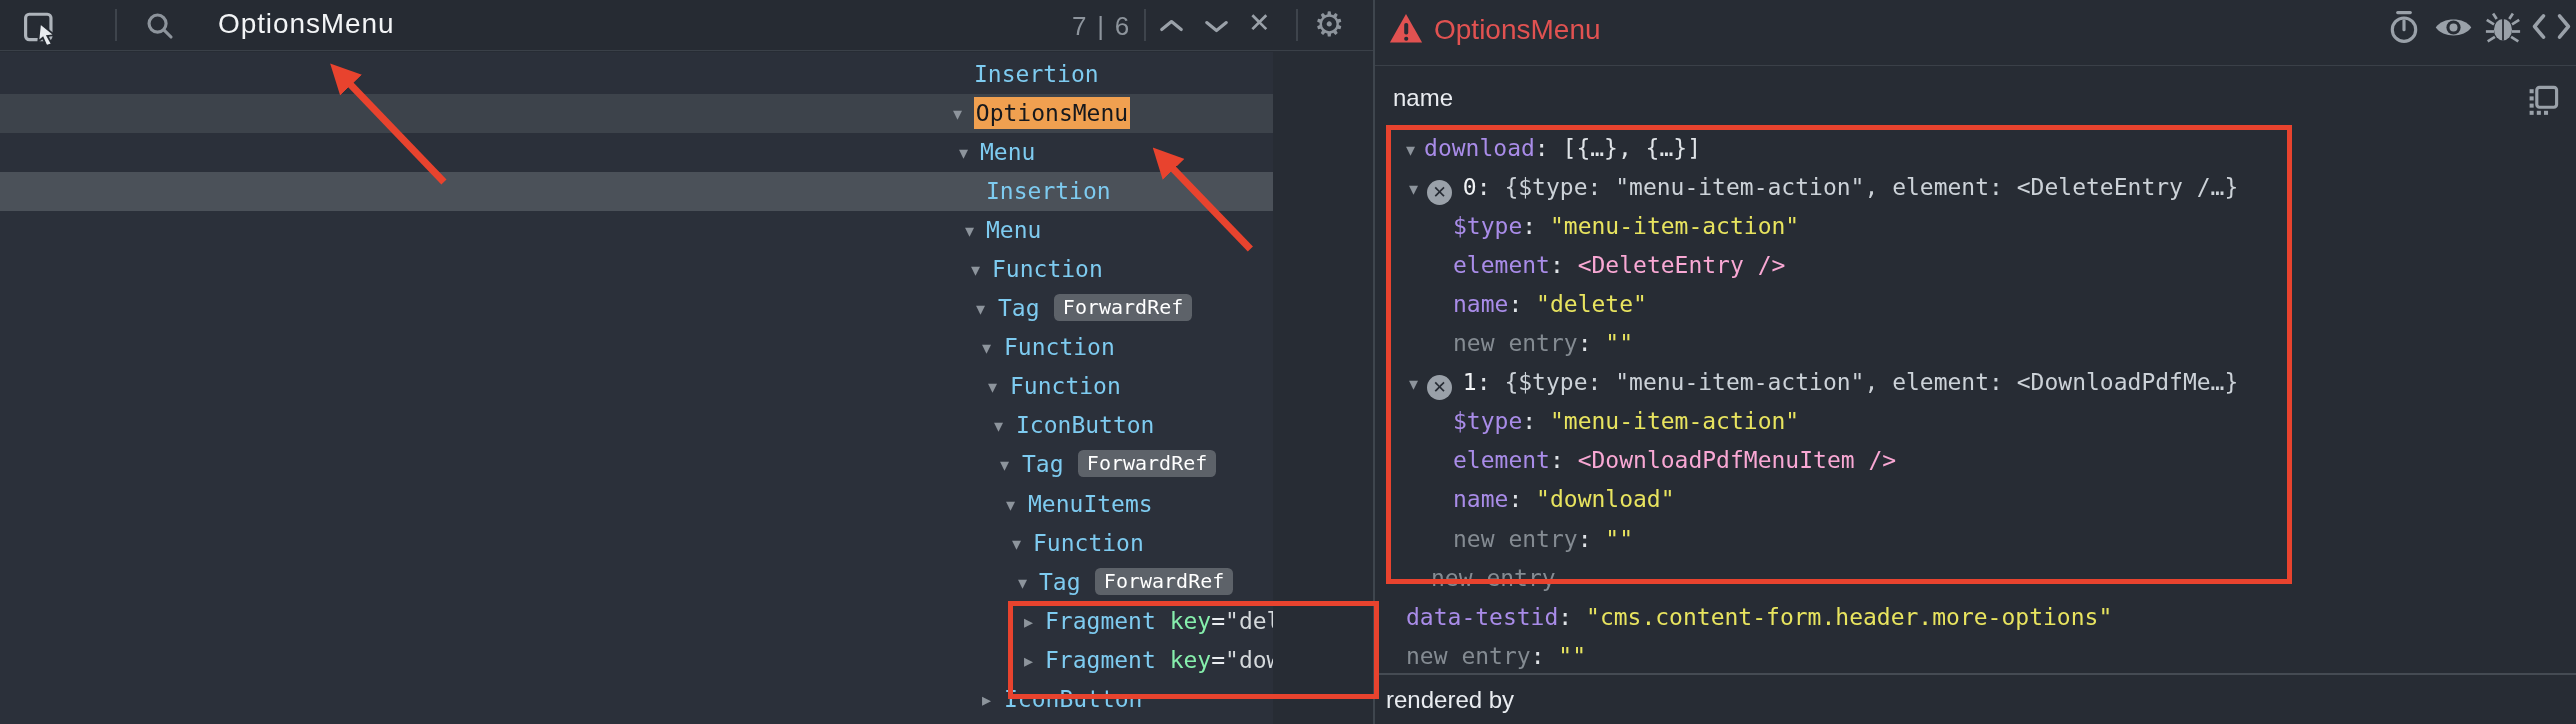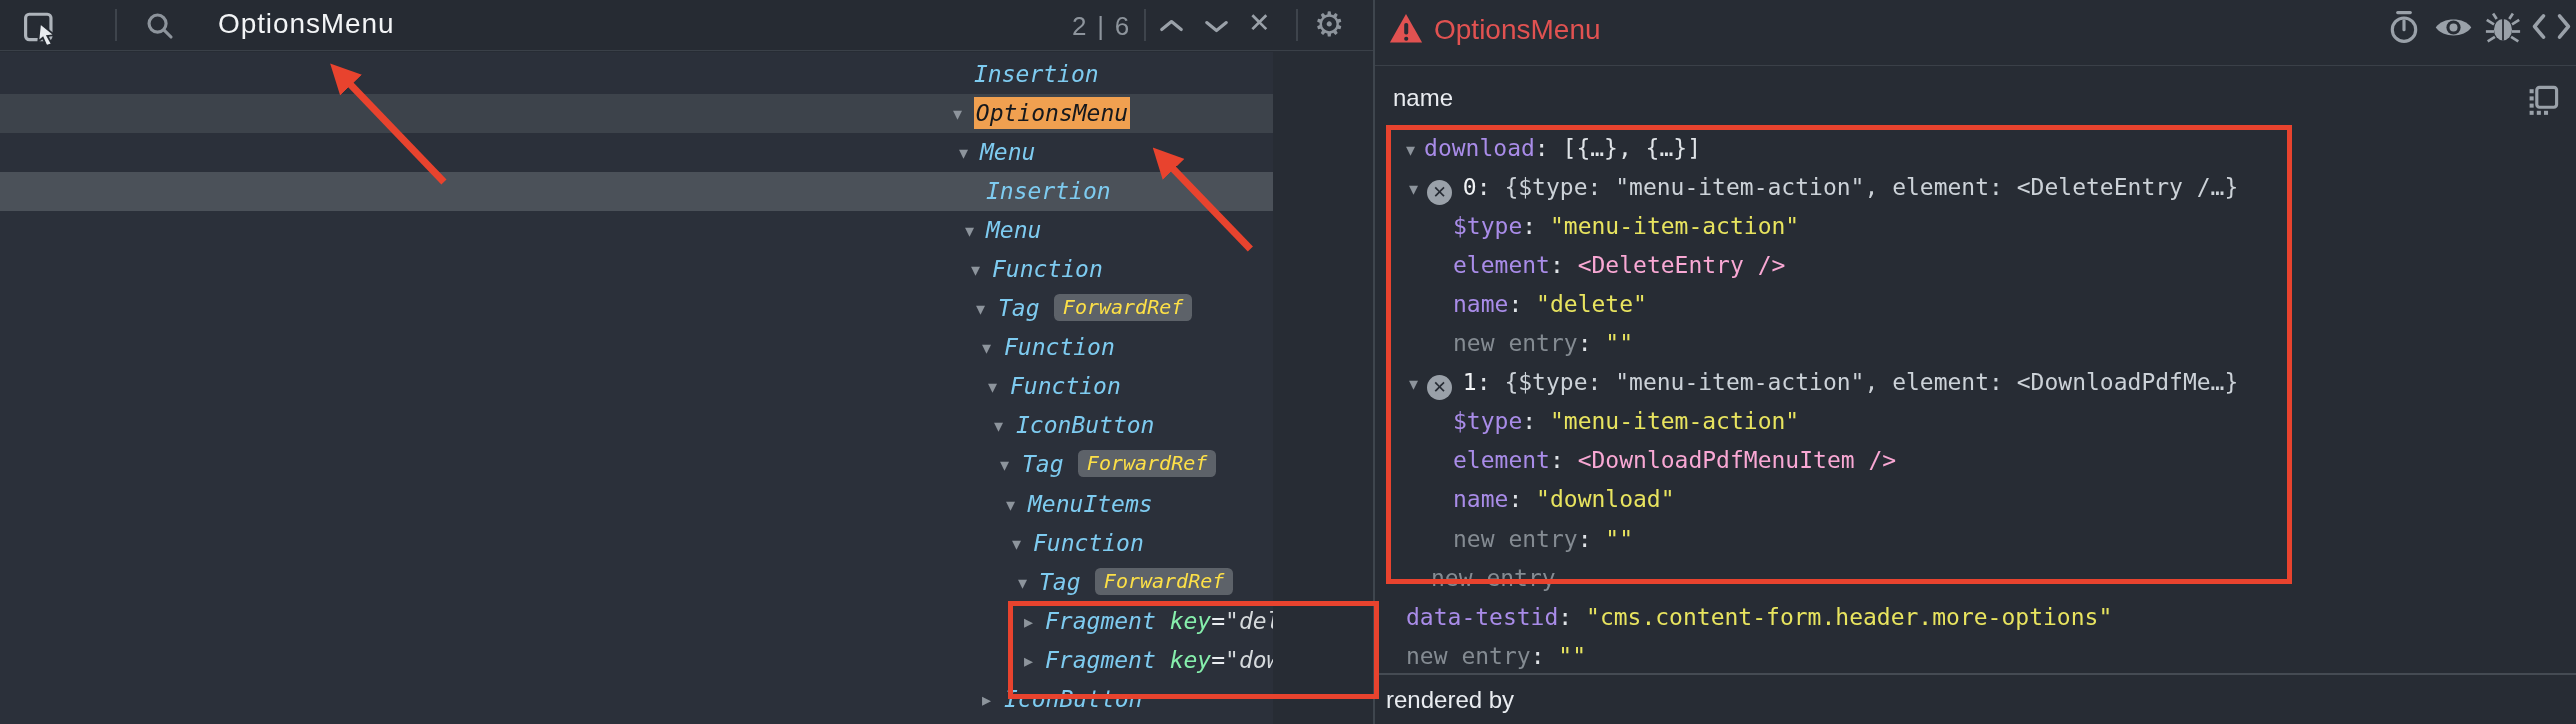--- a/index.html
+++ b/index.html
@@ -11,28 +11,28 @@
   .vdivider{position:absolute;top:0;bottom:0;left:1373px;width:1.8px;background:#3f464e;z-index:5;}
   .tb-sep{position:absolute;top:9px;height:32px;width:1.8px;background:#3e444c;}
   .search-text{position:absolute;left:218px;top:8px;font-size:28px;letter-spacing:0.9px;color:#f2f4f6;}
   .result-count{position:absolute;left:1072px;top:10.8px;font-size:26px;color:#8d949c;letter-spacing:1.8px;}
   .close-x{position:absolute;left:1248px;top:7.2px;font-size:27px;color:#9aa1a9;}
   .gear{position:absolute;left:1314px;top:3.6px;font-size:34px;color:#8d949c;}
   .right-title{position:absolute;left:1434px;top:14.3px;font-size:28px;color:#e15251;font-weight:500;}
   .icon-abs{position:absolute;}
   
   .tree{position:absolute;left:0;top:52px;width:1273px;bottom:0;background:#2b303a;overflow:hidden;
-        font-family:"DejaVu Sans Mono","Liberation Mono",monospace;font-size:23px;font-style:italic;}
+        font-family:"DejaVu Sans Mono","Liberation Mono",monospace;font-size:23px;}
   .tree-row{position:absolute;left:0;width:1373px;height:39px;white-space:nowrap;}
   .tree-row.sel{background:#3d434b;}
   .tree-row.hov{background:#4b5159;}
   .t-caret{position:absolute;top:0;line-height:39px;color:#8d949c;font-size:18px;font-family:"DejaVu Sans",sans-serif;}
   .t-name{position:absolute;top:0;line-height:39px;color:#7ecbf0;}
   .t-name .hl{background:#f0a050;color:#15181d;padding:2.7px 1.8px;}
-  .t-badge{display:inline-block;background:#5d6269;color:#fde047;font-size:20px;line-height:27px;
+  .t-badge{display:inline-block;background:#5d6269;color:#ffffff;font-size:20px;line-height:27px;
            padding:0 9px;border-radius:5.4px;margin-left:14.3px;vertical-align:1.8px;
            font-family:"DejaVu Sans Mono",monospace;}
   .kattr-k{color:#86efac;} .kattr-eq{color:#e9ecf0;} .kattr-v{color:#d5d9dc;}
   
   .props{position:absolute;left:1377px;top:66px;right:0;bottom:0;background:#272c34;}
   .props-head{position:absolute;left:16px;top:18px;font-size:24px;color:#e9ecf0;}
   .p-row{position:absolute;white-space:nowrap;font-family:"DejaVu Sans Mono","Liberation Mono",monospace;
          font-size:23px;line-height:39px;height:39px;}
   .p-caret{color:#8d949c;font-size:18px;font-family:"DejaVu Sans",sans-serif;margin-right:9px;}
   .p-key{color:#a98ce8;} .p-key.dim{color:#848b92;}
@@ -57,21 +57,21 @@
     <svg class="icon-abs" style="left:21.5px;top:7.2px" width="38" height="38" viewBox="0 0 42 42">
       <rect x="4" y="8" width="28" height="28" rx="4" fill="none" stroke="#aeb4bb" stroke-width="3.5"></rect>
       <polygon points="20,18 36,31 28,32 33,41 27,43 23,34 18,38" fill="#e9ecf0" stroke="#262b33" stroke-width="2"></polygon>
     </svg>
     <div class="tb-sep" style="left:115px"></div>
     <svg class="icon-abs" style="left:145px;top:10.8px" width="30.5" height="30.5" viewBox="0 0 34 34">
       <circle cx="14" cy="14" r="9.5" fill="none" stroke="#8d949c" stroke-width="3.5"></circle>
       <line x1="21" y1="21" x2="29" y2="29" stroke="#8d949c" stroke-width="3.5" stroke-linecap="round"></line>
     </svg>
     <div class="search-text">OptionsMenu</div>
-    <div class="result-count">2 | 6</div>
+    <div class="result-count">7 | 6</div>
     <div class="tb-sep" style="left:1144px"></div>
     <svg class="icon-abs" style="left:1158px;top:18px" width="27" height="16" viewBox="0 0 30 18">
       <polyline points="4,13 15,4 26,13" fill="none" stroke="#9aa1a9" stroke-width="3.5" stroke-linecap="round" stroke-linejoin="round"></polyline>
     </svg>
     <svg class="icon-abs" style="left:1203px;top:19px" width="27" height="16" viewBox="0 0 30 18">
       <polyline points="4,4 15,13 26,4" fill="none" stroke="#9aa1a9" stroke-width="3.5" stroke-linecap="round" stroke-linejoin="round"></polyline>
     </svg>
     <div class="close-x">✕</div>
     <div class="tb-sep" style="left:1296px"></div>
     <div class="gear">⚙</div>

